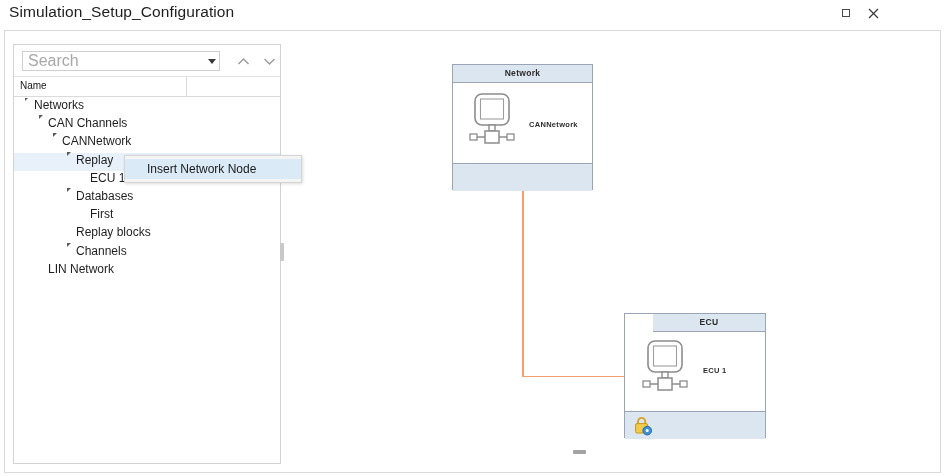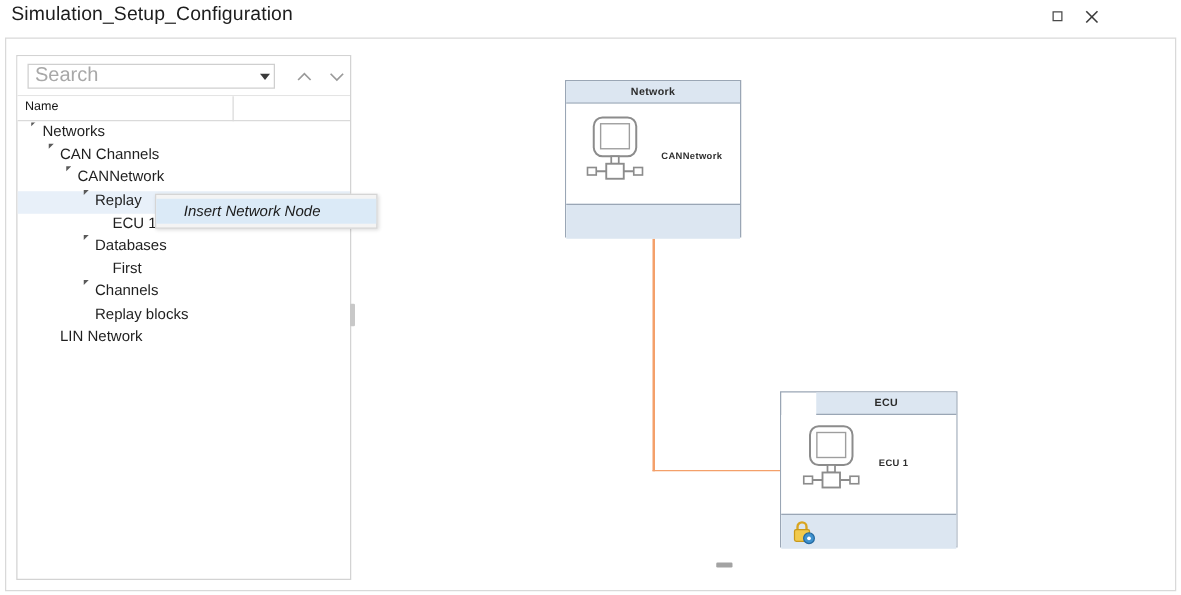--- a/index.html
+++ b/index.html
@@ -196,21 +196,20 @@
   
   #context-menu {
     position: absolute;
     left: 124px; top: 155px;
     width: 176px;
     background: #f4f4f4;
     border: 1px solid #d5d5d5;
     box-shadow: 1px 1px 3px rgba(0,0,0,.14);
     padding: 3px 0;
     z-index: 40;
-    font-style: italic;
   }
   .ctx-item {
     height: 20px;
     line-height: 20px;
     padding-left: 22px;
     font-size: 12px;
     color: #1b1b1b;
   }
   .ctx-item.highlight {
     background: #dbeaf7;
@@ -368,28 +367,28 @@
         <span class="tw">
           <i class="tw-arrow"></i>
         </span>
         <span class="tree-label">Databases</span>
       </div>
       <div class="tree-row" style="padding-left: 62px;">
         <span class="tw"></span>
         <span class="tree-label">First</span>
       </div>
       <div class="tree-row" style="padding-left: 48px;">
-        <span class="tw">
-          <i class="tw-arrow"></i>
-        </span>
-        <span class="tree-label">Channels</span>
-      </div>
-      <div class="tree-row" style="padding-left: 48px;">
         <span class="tw"></span>
         <span class="tree-label">Replay blocks</span>
+      </div>
+      <div class="tree-row" style="padding-left: 48px;">
+        <span class="tw">
+          <i class="tw-arrow"></i>
+        </span>
+        <span class="tree-label">Channels</span>
       </div>
       <div class="tree-row" style="padding-left: 20px;">
         <span class="tw"></span>
         <span class="tree-label">LIN Network</span>
       </div>
     </div>
 </div>
 <div id="tree-splitter-handle"></div>
 
 <div id="context-menu">

